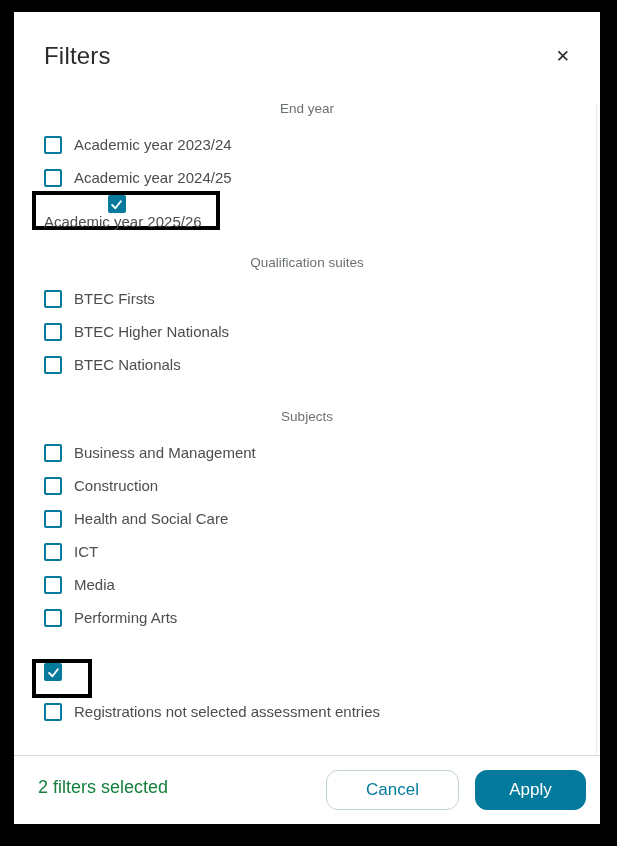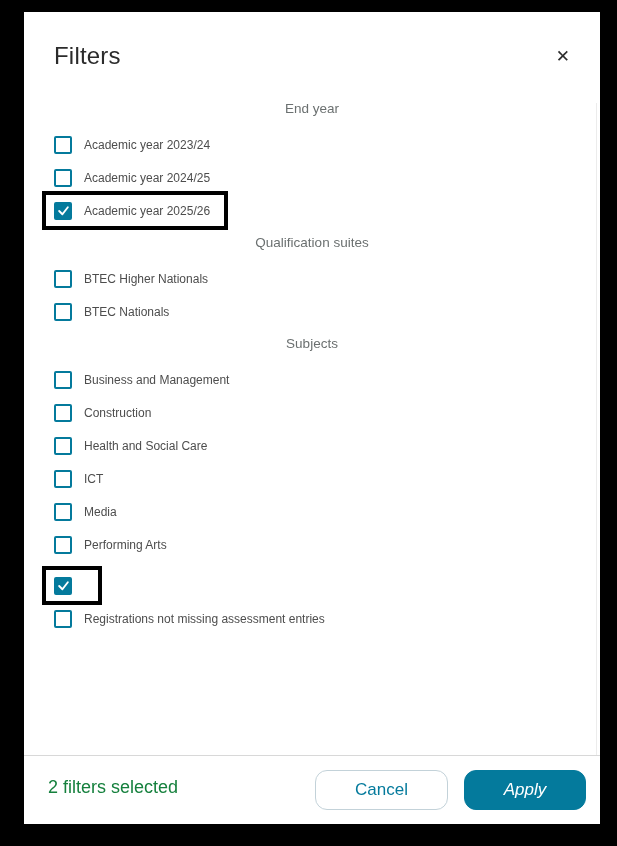--- a/index.html
+++ b/index.html
@@ -8,21 +8,21 @@
   }
   *{margin:0;padding:0;box-sizing:border-box;}
   html,body{width:617px;height:846px;}
   body{
     font-family:"Liberation Sans", sans-serif;
     background:#000;
   }
   .frame{
     width:617px;height:846px;
     background:#000;
-    padding:12px 17px 22px 24px;
+    padding:12px 17px 22px 14px;
   }
   .modal{
     width:100%;height:100%;
     background:#fff;
     display:flex;flex-direction:column;
     overflow:hidden;
   }
   .modal-header{
     padding:30px 28px 14px 30px;
     display:flex;align-items:flex-start;justify-content:space-between;
@@ -34,66 +34,67 @@
     background:none;border:none;cursor:pointer;
     font-size:17px;color:#2d2d2d;line-height:1;
     padding:6px 2px;font-family:inherit;
   }
   .scroll-area{
     flex:1;padding:0 30px;position:relative;overflow:hidden;text-align:center;
   }
   .scrollbar-track{
     position:absolute;top:18px;bottom:0;right:3px;width:1px;background:#ececec;
   }
-  .section{margin-top:8px;}
+  .section{margin-top:28px;}
   .section:first-child{margin-top:16px;}
   .section-label{
     font-size:13.5px;color:#6b7070;margin-bottom:12px;
   }
   .option-row{
     display:flex;align-items:center;height:33px;
   }
   .option-row.hl{
     height:39px;width:max-content;
     margin:-3px 0 -3px -12px;
     padding:0 14px 0 8px;
     border:4px solid var(--hl);
+    flex-direction:column;
   }
   .checkbox{
     width:18px;height:18px;flex:0 0 18px;
     border:2px solid var(--accent);border-radius:2px;
     background:#fff;margin-right:12px;
     display:flex;align-items:center;justify-content:center;
     cursor:pointer;
   }
   .checkbox.checked{background:var(--accent);border-color:var(--accent);}
   .checkbox .check-svg{display:none;width:13px;height:13px;}
   .checkbox.checked .check-svg{display:block;}
   .checkbox-label{
-    font-size:12px;color:#4d4d4d;cursor:pointer;white-space:nowrap;
+    font-size:15px;color:#4d4d4d;cursor:pointer;white-space:nowrap;
   }
   .modal-footer{
     border-top:1px solid #d8d8d8;
     height:69px;flex:0 0 69px;
     display:flex;align-items:center;
     padding:0 14px 0 24px;
   }
   .footer-summary{flex:1;}
   .filters-selected{font-size:18px;color:#15803d;margin-bottom:5px;}
   .registrations-summary{font-size:17.5px;color:#333;}
   .btn{
     height:40px;border-radius:12px;font-size:17px;cursor:pointer;
     font-family:inherit;
   }
   .btn-cancel{
     width:133px;background:#fff;border:1px solid #c3d2d9;color:var(--accent);
   }
   .btn-apply{
-    width:122px;background:var(--accent);border:1px solid var(--accent);
-    color:#fff;margin-left:16px;font-style:italic;
+    width:111px;background:var(--accent);border:1px solid var(--accent);
+    color:#fff;margin-left:16px;
   }
 </style>
 </head>
 <body>
 
 <div class="frame">
   <div class="modal">
 
     <div class="modal-header">
       <div class="modal-title">Filters</div>
@@ -128,20 +129,26 @@
       </svg>
     </span>
     <span class="checkbox-label">Academic year 2025/26</span>
   </div>
 </div>
   </div>
 
   <div class="section">
     <div class="section-label">Qualification suites</div>
     <div>
+  <div class="option-row">
+    <span class="checkbox">
+      
+    </span>
+    <span class="checkbox-label">BTEC Firsts</span>
+  </div>
 
   <div class="option-row">
     <span class="checkbox">
       
     </span>
     <span class="checkbox-label">BTEC Higher Nationals</span>
   </div>
 
   <div class="option-row">
     <span class="checkbox">
@@ -206,21 +213,21 @@
       <svg class="check-svg" viewBox="0 0 24 24">
         <polyline points="4,13 10,19 20,6" fill="none" stroke="#ffffff" stroke-width="3.5" stroke-linecap="round" stroke-linejoin="round"></polyline>
       </svg>
     </span>
   </div>
 
   <div class="option-row">
     <span class="checkbox">
       
     </span>
-    <span class="checkbox-label">Registrations not missing assessment entries</span>
+    <span class="checkbox-label">Registrations not selected assessment entries</span>
   </div>
 </div>
   </div>
 <div class="scrollbar-track"></div>
       </div>
 
     <div class="modal-footer">
       <div class="footer-summary">
         <div class="filters-selected">2 filters selected</div>
       </div>

